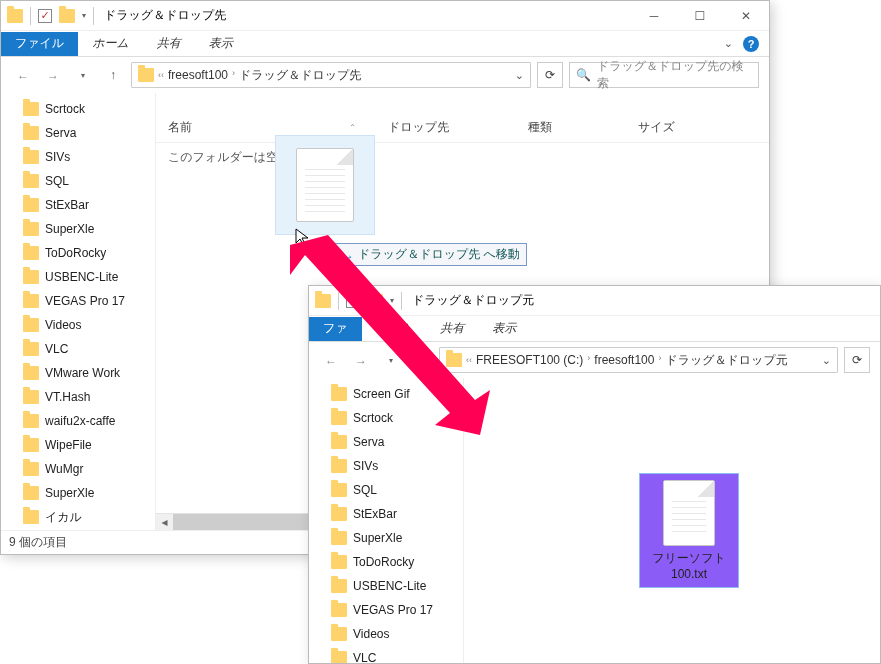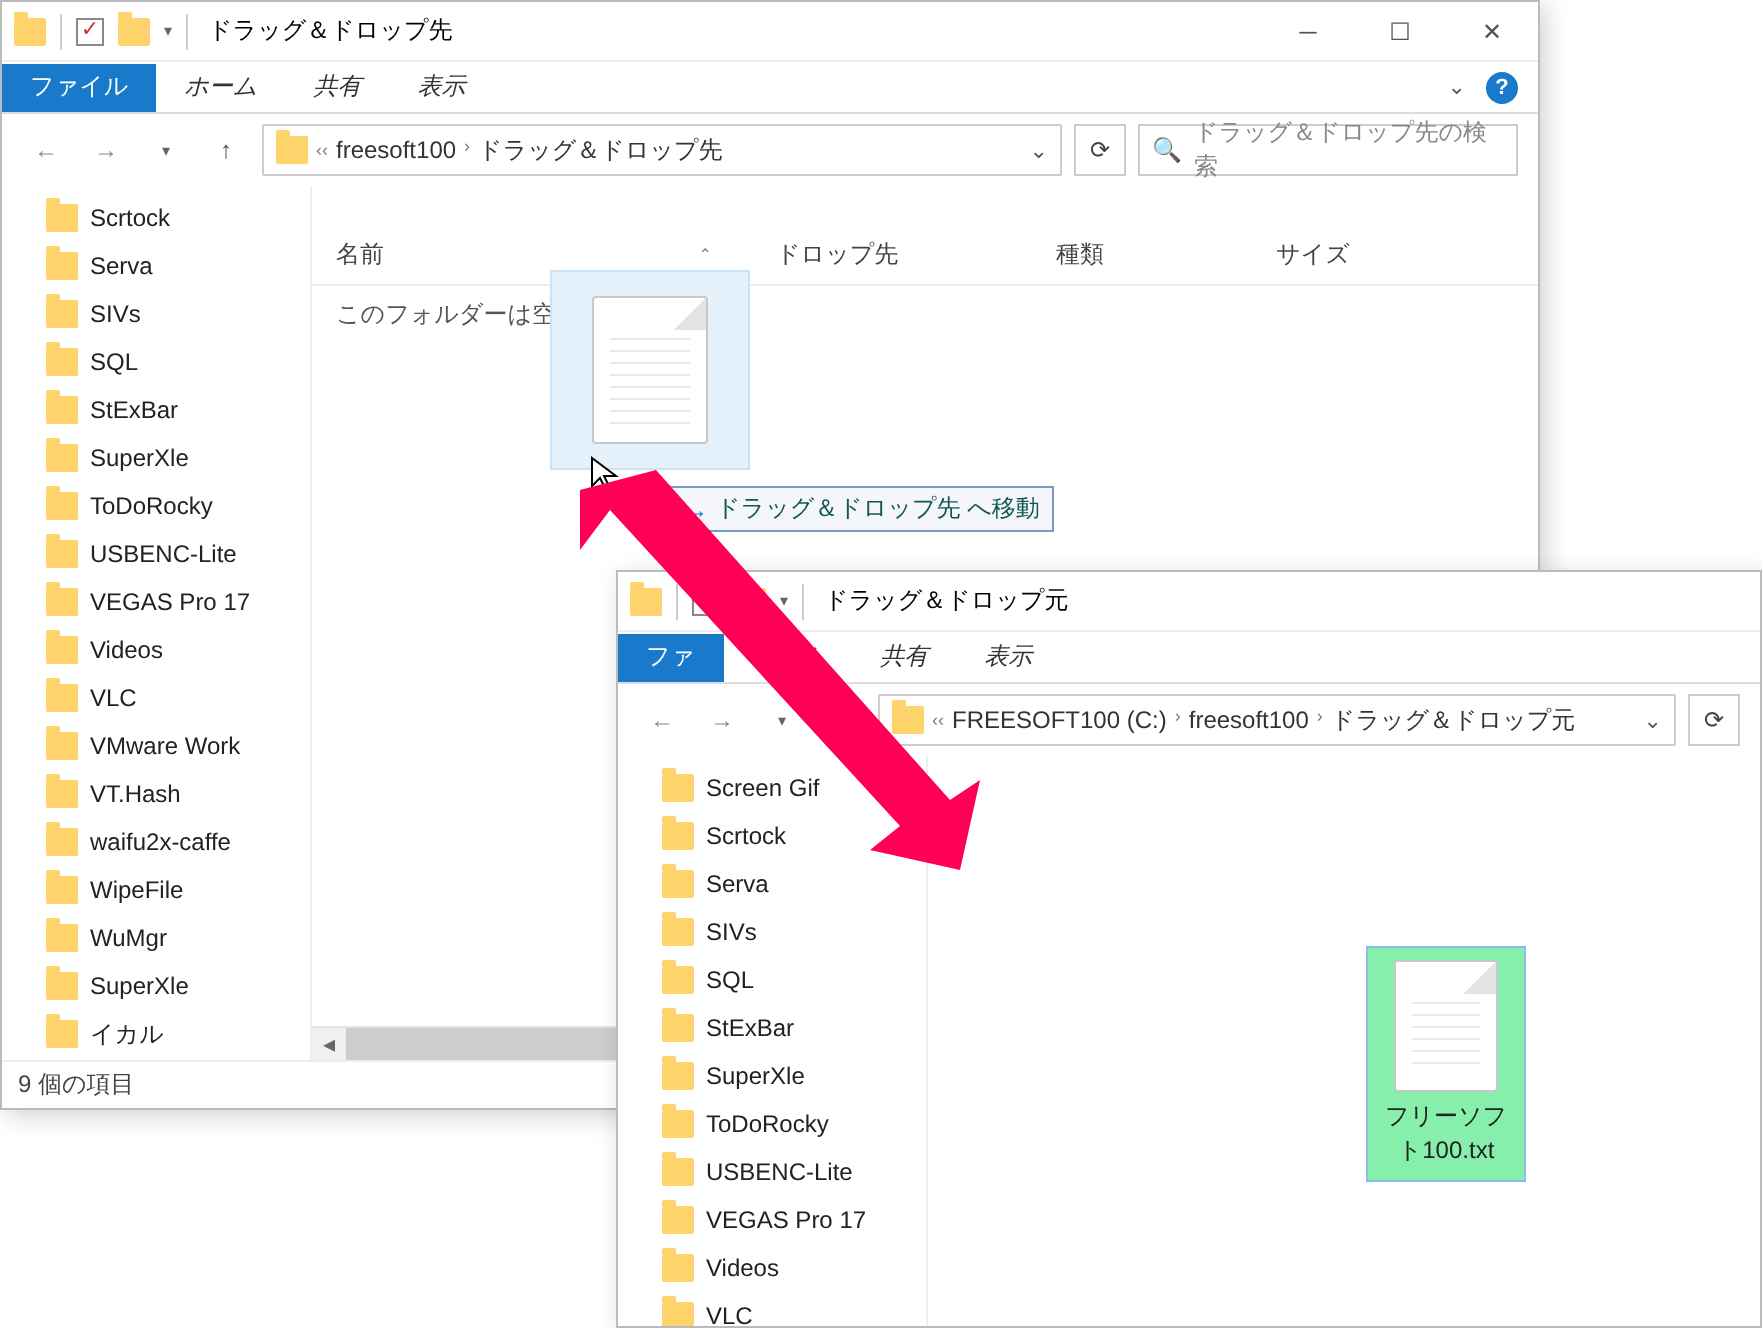--- a/index.html
+++ b/index.html
@@ -62,21 +62,21 @@
   
   .drag-ghost { position: absolute; left: 275px; top: 135px; width: 100px; height: 100px; background: #e6f2fb; border: 1px solid #cde3f5; display:flex; align-items:center; justify-content:center; z-index: 5; }
   .file-icon { width: 58px; height: 74px; background: #fff; border: 1px solid #c8c8c8; position: relative; border-radius: 2px; }
   .file-icon::before { content:""; position:absolute; top:0; right:0; width:16px; height:16px; background:linear-gradient(135deg, transparent 49%, #e4e4e4 50%); }
   .file-icon::after { content:""; position:absolute; left:8px; right:8px; top:20px; bottom:8px; background:repeating-linear-gradient(#e8e8e8, #e8e8e8 1px, transparent 1px, transparent 6px); }
   .drag-cursor { position:absolute; left:295px; top:228px; z-index:6; color:#000; font-size:16px; pointer-events:none;}
   .drag-tooltip { position:absolute; left:335px; top:243px; z-index:6; background:#f4f6fa; border:1px solid #7a98c7; padding:2px 6px; display:flex; align-items:center; gap:4px; color:#155; }
   .drag-tooltip .arr { color:#1979ca; font-weight:bold; }
 
   
-  .file-item { position:absolute; left:175px; top:95px; width:80px; display:flex; flex-direction:column; align-items:center; gap:4px; background:#86efac; border:1px solid #8dbdf0; padding:6px;margin-left:44px; }
+  .file-item { position:absolute; left:175px; top:95px; width:100px; display:flex; flex-direction:column; align-items:center; gap:4px; background:#8b5cf6; border:1px solid #8dbdf0; padding:6px; }
   .file-item .file-icon { width:52px; height:66px; }
   .file-item .file-label { color:#222; text-align:center; }
 
   
   .big-arrow { position:absolute; left:280px; top:235px; width:210px; height:200px; z-index:10; pointer-events:none; }
 
   .chev { font-size: 11px; color:#555; }
   .small-chev { font-size:8px; color:#666; }
   .check { width:14px; height:14px; border:1px solid #888; display:inline-flex; align-items:center; justify-content:center; color:#c33; font-size:11px; line-height:1;}
   .sort-caret { color:#888; font-size:8px; margin-left:auto; margin-right:20px;}

